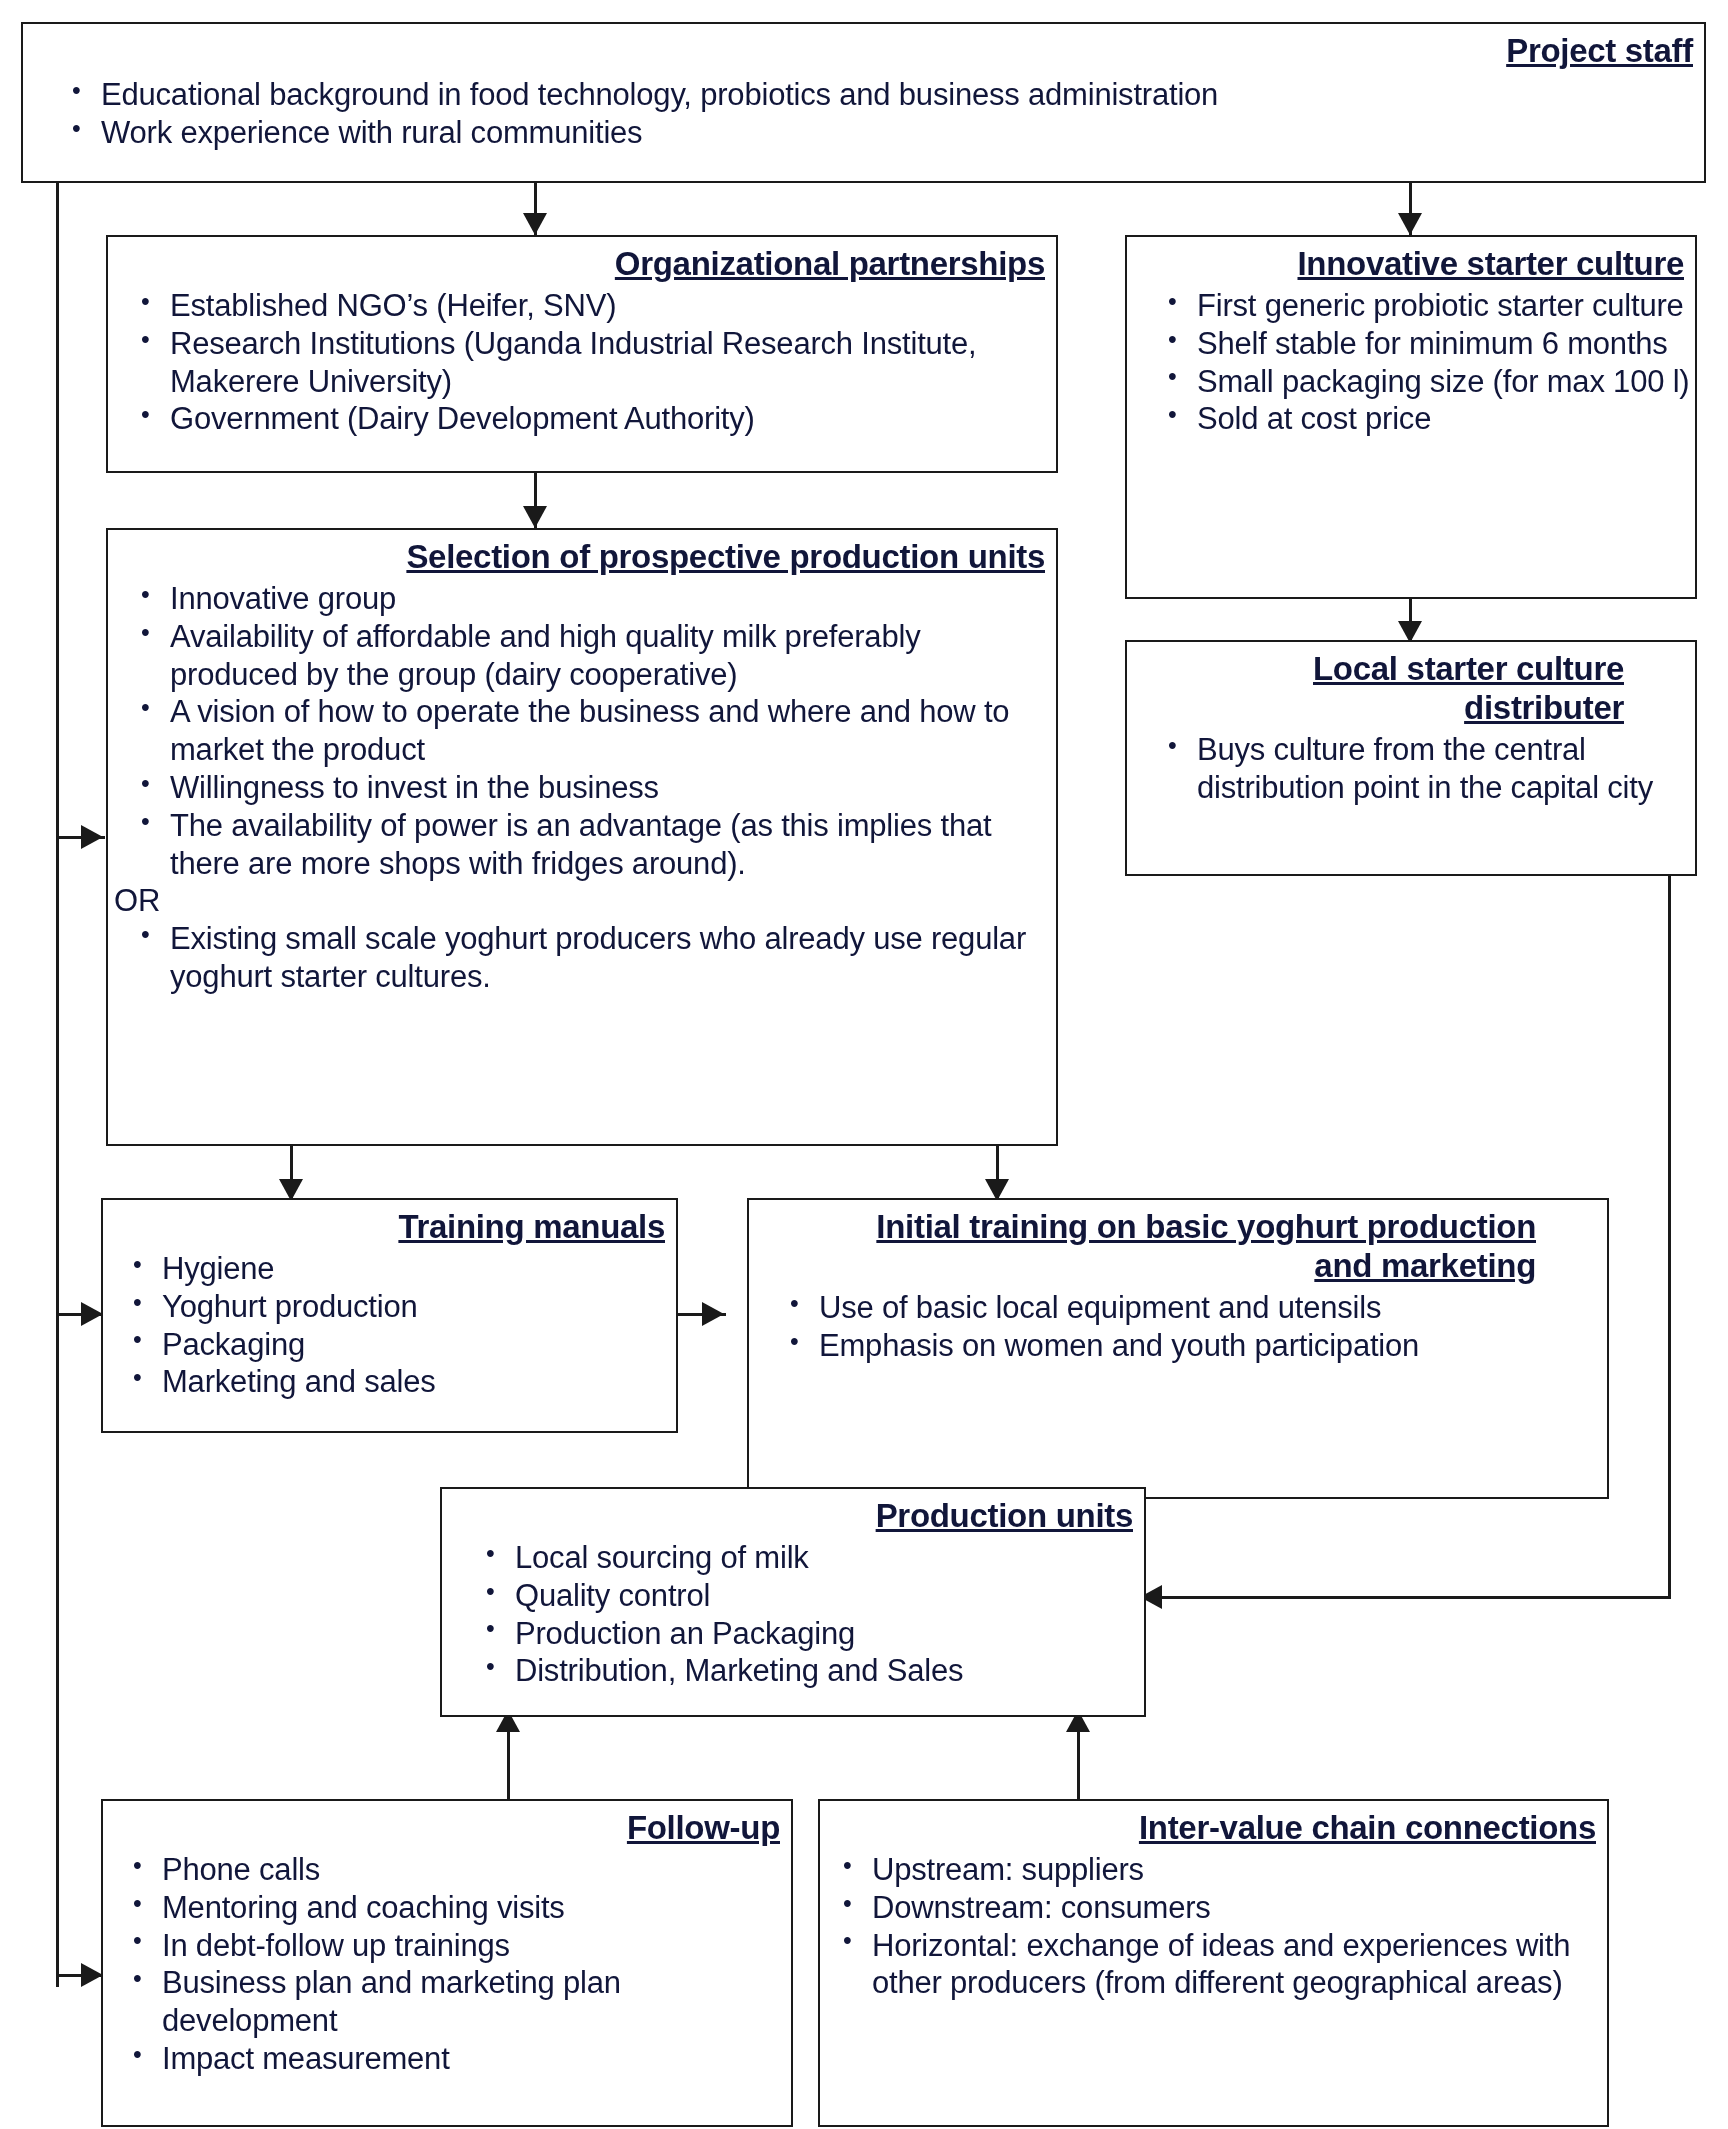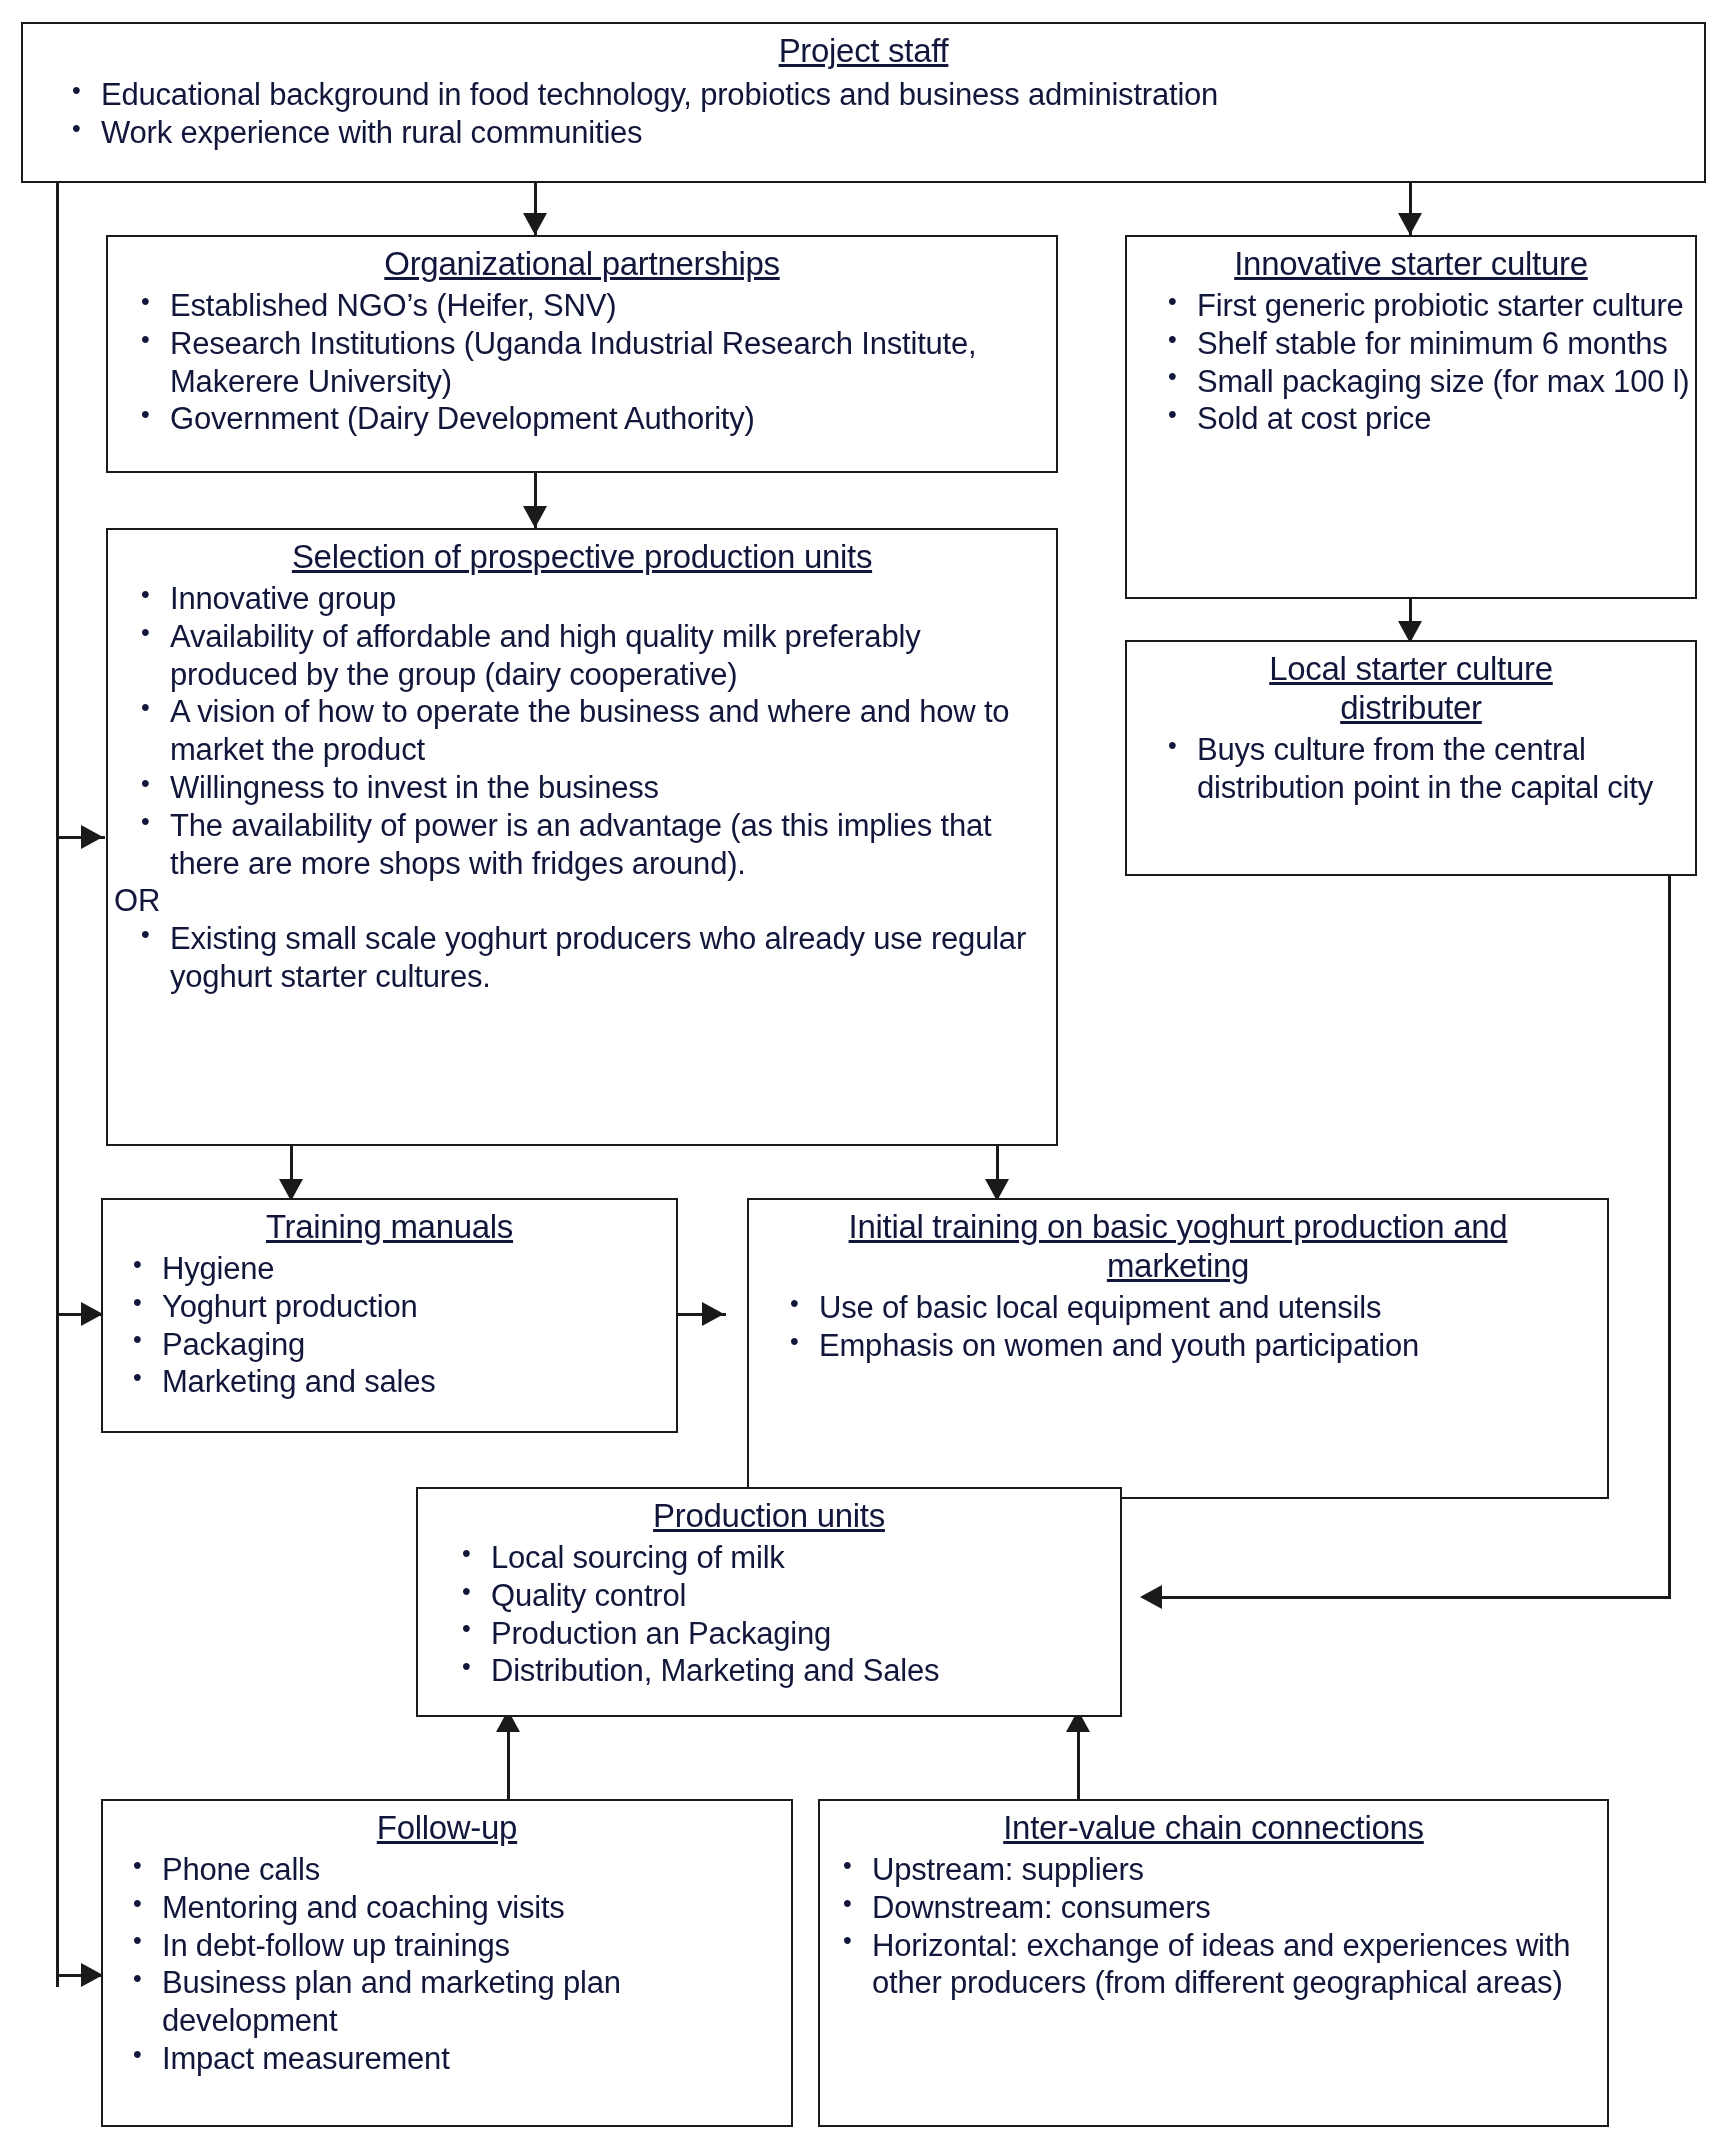--- a/index.html
+++ b/index.html
@@ -18,22 +18,22 @@
     overflow: hidden;
   }
   .node {
     position: absolute;
     box-sizing: border-box;
     border: 2.7px solid #1a1a1a;
     background: #ffffff;
     z-index: 3;
   }
   .node-title {
-    text-align: center;
-    font-weight: normal;
+    text-align: right;
+    font-weight: bold;
     text-decoration: underline;
     color: #11163a;
     font-size: 33px;
     line-height: 1.18;
     letter-spacing: -0.3px;
     padding: 0 11px;
   }
   .bullets {
     list-style: none;
     margin: 0;
@@ -212,21 +212,21 @@
   </div>
 
   <div class="node" style="left:747px; top:1198px; width:862px; height:301px; padding:7.7px 0 0 0;">
     <div class="node-title" style="padding:0 71px;">Initial training on basic yoghurt production and marketing</div>
     <ul class="bullets" style="padding-left:30px; padding-top:3.3px;">
       <li>Use of basic local equipment and utensils</li>
       <li>Emphasis on women and youth participation</li>
     </ul>
   </div>
 
-  <div class="node" style="left:416px; top:1487px; width:706px; height:230px; padding:7.7px 0 0 0;">
+  <div class="node" style="left:440px; top:1487px; width:706px; height:230px; padding:7.7px 0 0 0;">
     <div class="node-title">Production units</div>
     <ul class="bullets" style="padding-left:33px; padding-top:3.3px;">
       <li>Local sourcing of milk</li>
       <li>Quality control</li>
       <li>Production  an Packaging</li>
       <li>Distribution, Marketing and Sales</li>
     </ul>
   </div>
 
   <div class="node" style="left:101px; top:1799px; width:692px; height:328px; padding:7.7px 0 0 0;">

